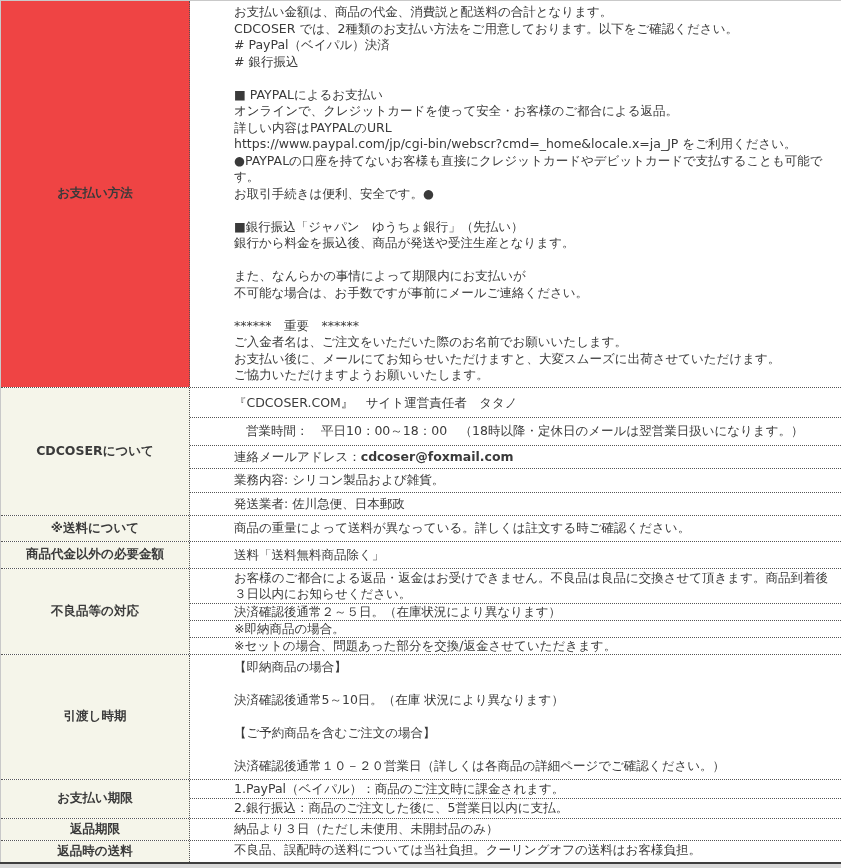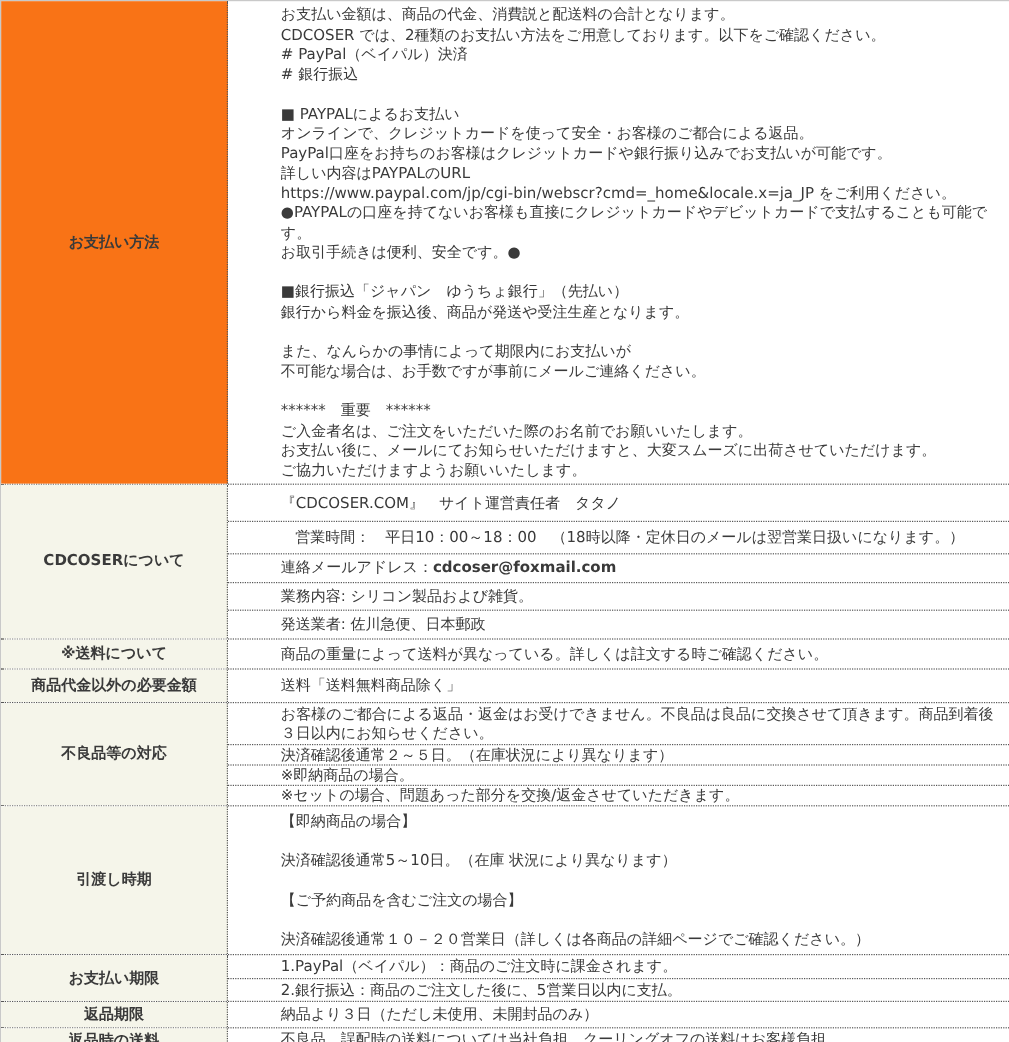--- a/index.html
+++ b/index.html
@@ -20,21 +20,21 @@
   .hcell {
     flex:0 0 189px;
     box-sizing:border-box;
     background:var(--header-bg, #f5f5ea);
     border-right:1px dotted #555;
     display:flex; align-items:center; justify-content:center;
     text-align:center;
     font-weight:bold;
     padding:2px 4px;
   }
-  .row-payment .hcell { background:#f97316; }
+  .row-payment .hcell { background:#ef4444; }
   .vcell { flex:1; min-width:0; display:flex; flex-direction:column; }
   .subcell { border-bottom:1px dotted #555; padding:3px 4px; }
   .subcell:last-child { border-bottom:none; }
   .line { min-height:16.5px; line-height:16.5px; white-space:pre-wrap; word-break:break-all;margin-left:40px; }
 
   .row-about .subcell.c0 { padding:7px 4px 6px 4px; }
   .row-about .subcell.c1 { padding:5px 16px; }
   .row-about .subcell.c2, .row-about .subcell.c3, .row-about .subcell.c4 { padding:3px 4px; }
   .row-extra .subcell { padding:5px 4px; }
   .row-shipnote .subcell { padding:4px; }
@@ -59,21 +59,20 @@
     <div class="hcell">お支払い方法</div>
     <div class="vcell">
       <div class="subcell">
         <div class="line">お支払い金額は、商品の代金、消費説と配送料の合計となります。</div>
         <div class="line">CDCOSER では、2種類のお支払い方法をご用意しております。以下をご確認ください。</div>
         <div class="line"># PayPal（ベイパル）決済</div>
         <div class="line"># 銀行振込</div>
         <div class="line"></div>
         <div class="line">■ PAYPALによるお支払い</div>
         <div class="line">オンラインで、クレジットカードを使って安全・お客様のご都合による返品。</div>
-        <div class="line">PayPal口座をお持ちのお客様はクレジットカードや銀行振り込みでお支払いが可能です。</div>
         <div class="line">詳しい内容はPAYPALのURL</div>
         <div class="line">https://www.paypal.com/jp/cgi-bin/webscr?cmd=_home&amp;locale.x=ja_JP をご利用ください。</div>
         <div class="line">●PAYPALの口座を持てないお客様も直接にクレジットカードやデビットカードで支払することも可能です。</div>
         <div class="line">お取引手続きは便利、安全です。●</div>
         <div class="line"></div>
         <div class="line">■銀行振込「ジャパン　ゆうちょ銀行」（先払い）</div>
         <div class="line">銀行から料金を振込後、商品が発送や受注生産となります。</div>
         <div class="line"></div>
         <div class="line">また、なんらかの事情によって期限内にお支払いが</div>
         <div class="line">不可能な場合は、お手数ですが事前にメールご連絡ください。</div>

